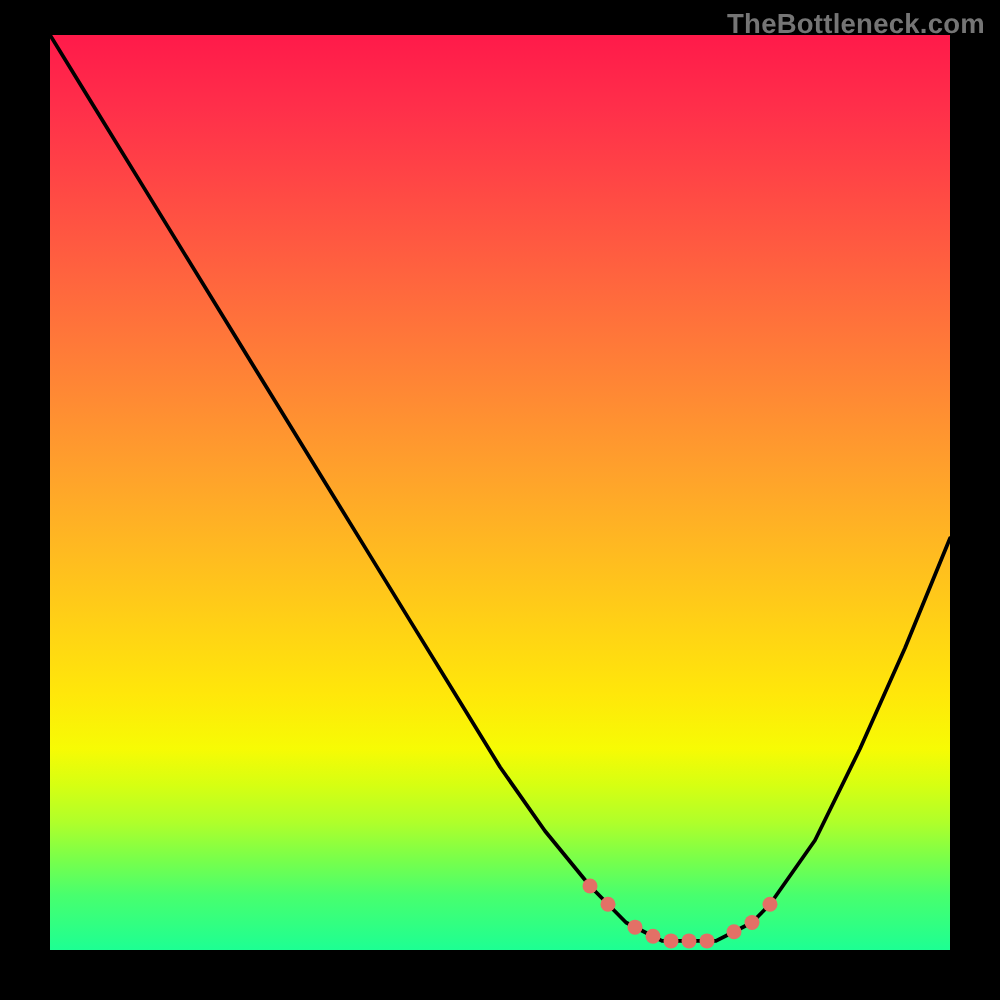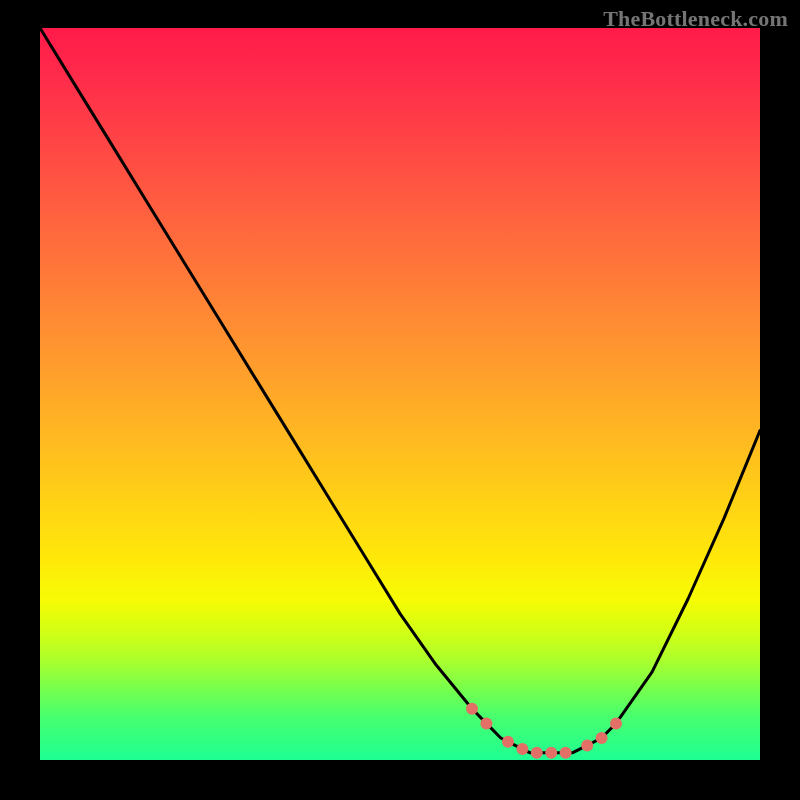--- a/index.html
+++ b/index.html
@@ -2,21 +2,21 @@
 <html><head>
 <meta charset="utf-8">
 <style>
   * { margin: 0; padding: 0; box-sizing: border-box; }
   html, body { width: 800px; height: 800px; background: #000; overflow: hidden; }
   .container { position: relative; width: 800px; height: 800px; background: #000; }
   .watermark {
     position: absolute;
     top: 6px;
     right: 12px;
-    font-family: Liberation Serif, serif;
+    font-family: Liberation Sans, sans-serif;
     font-size: 22px;
     font-weight: 600;
     color: #757575;
     letter-spacing: 0.2px;
   }
   .plot-area {
     position: absolute;
     left: 40px;
     right: 40px;
     top: 28px;

